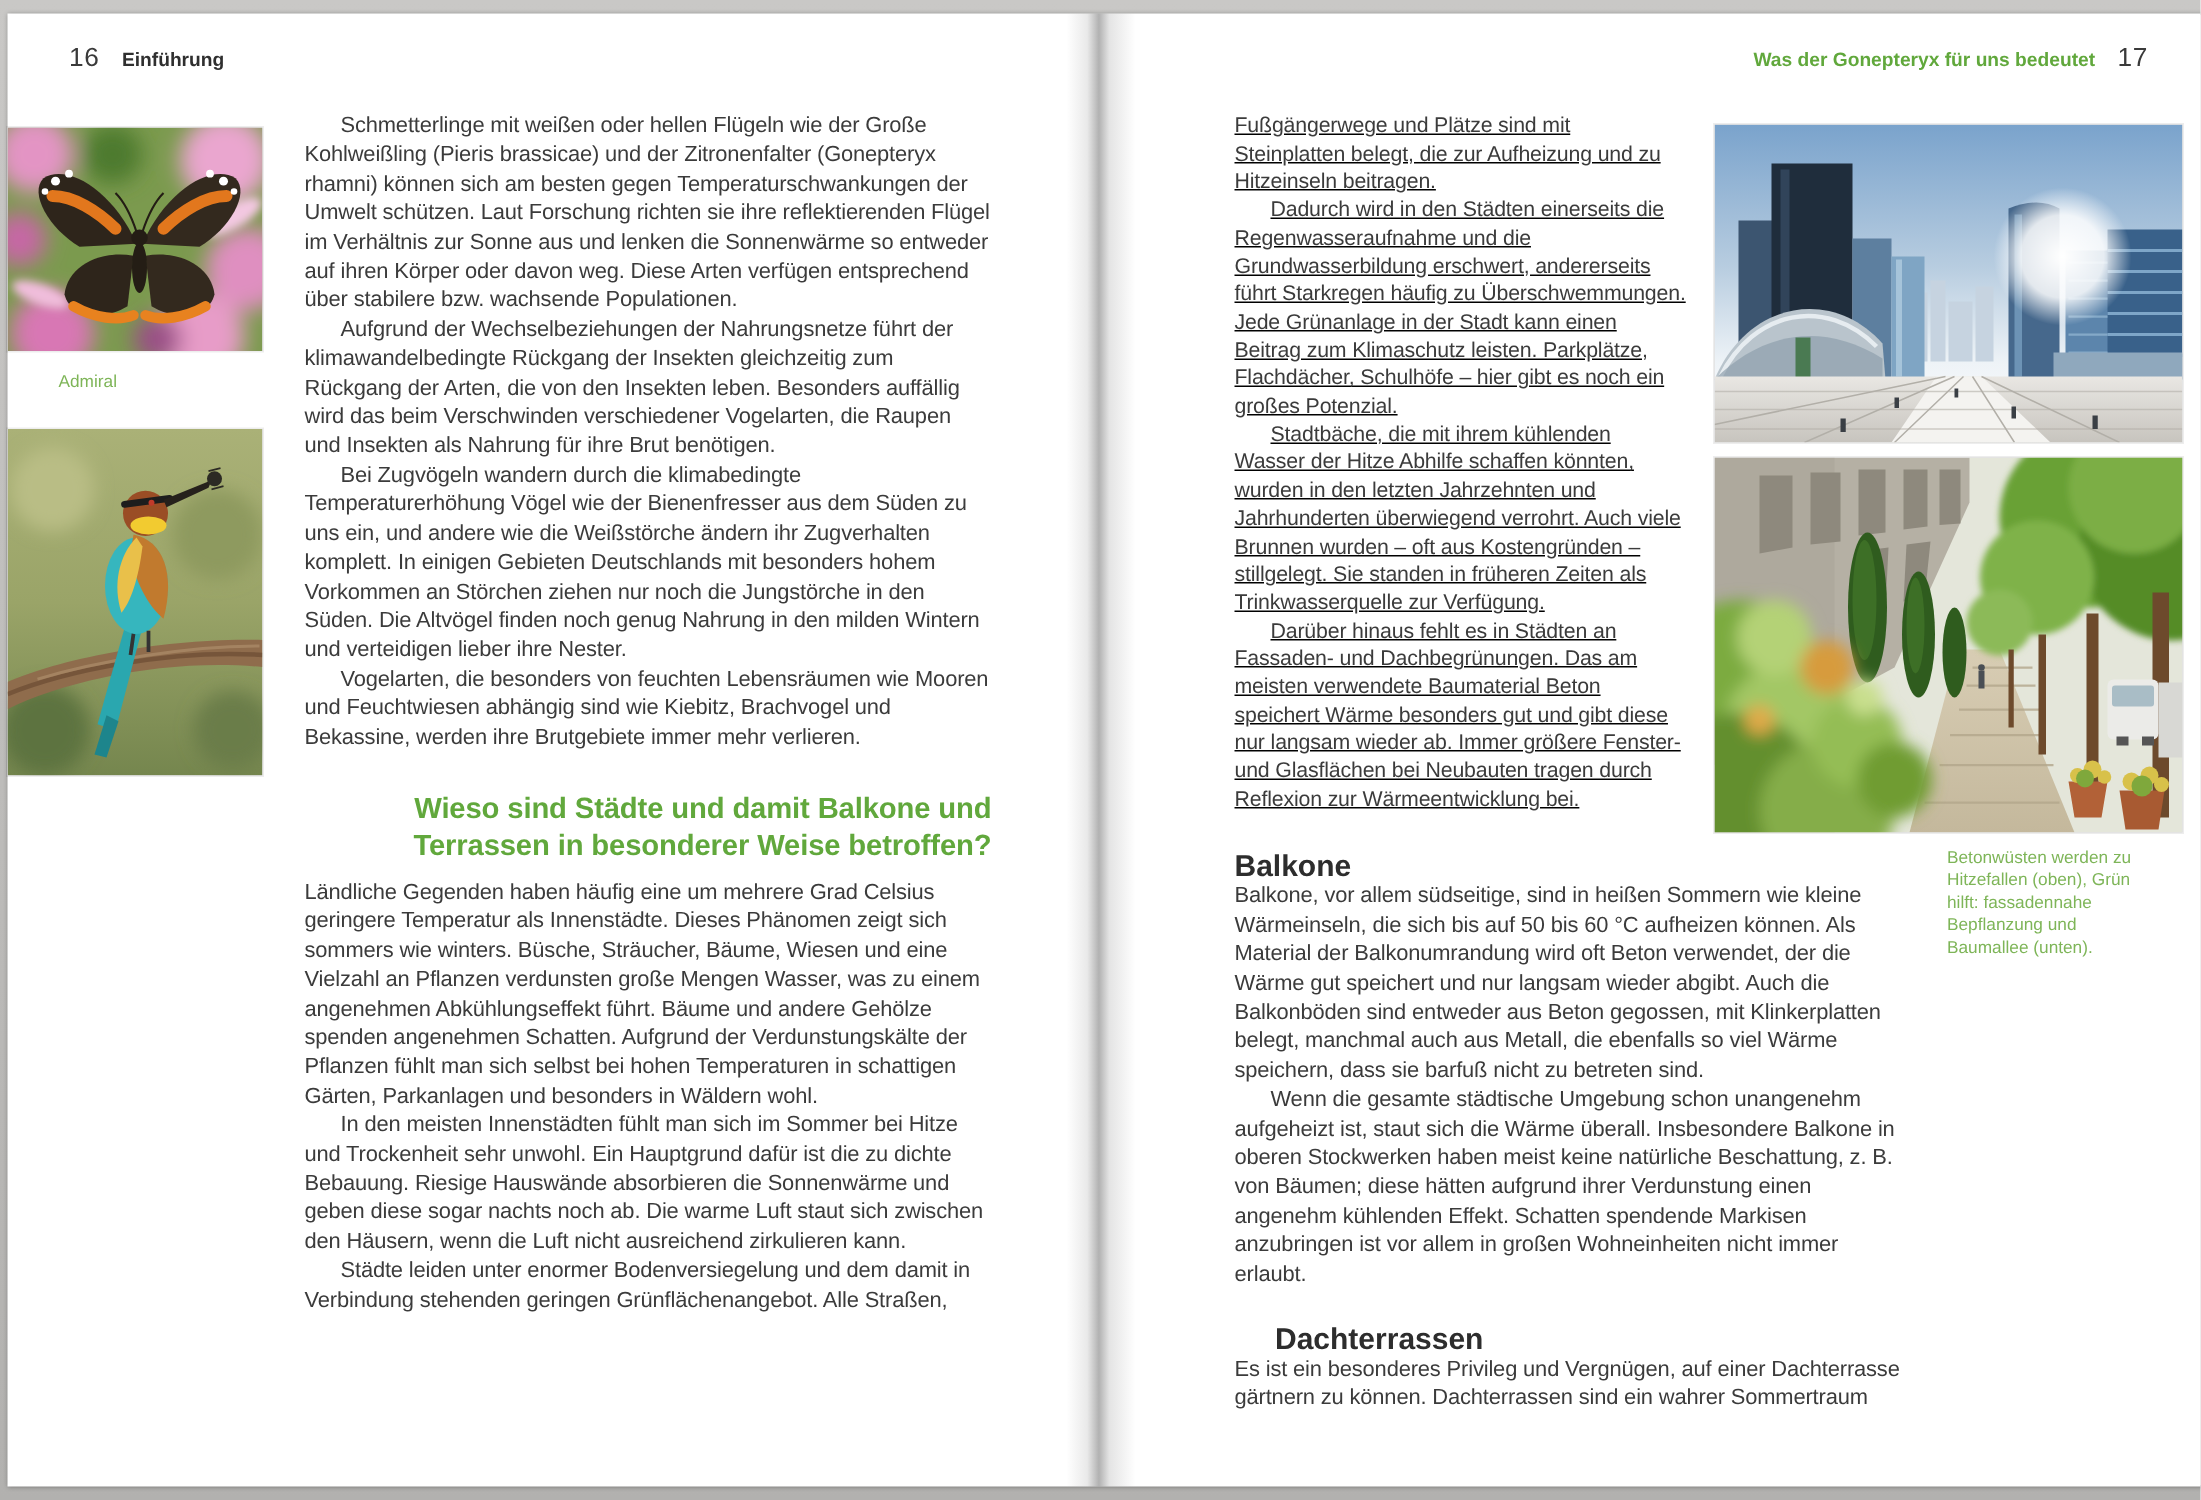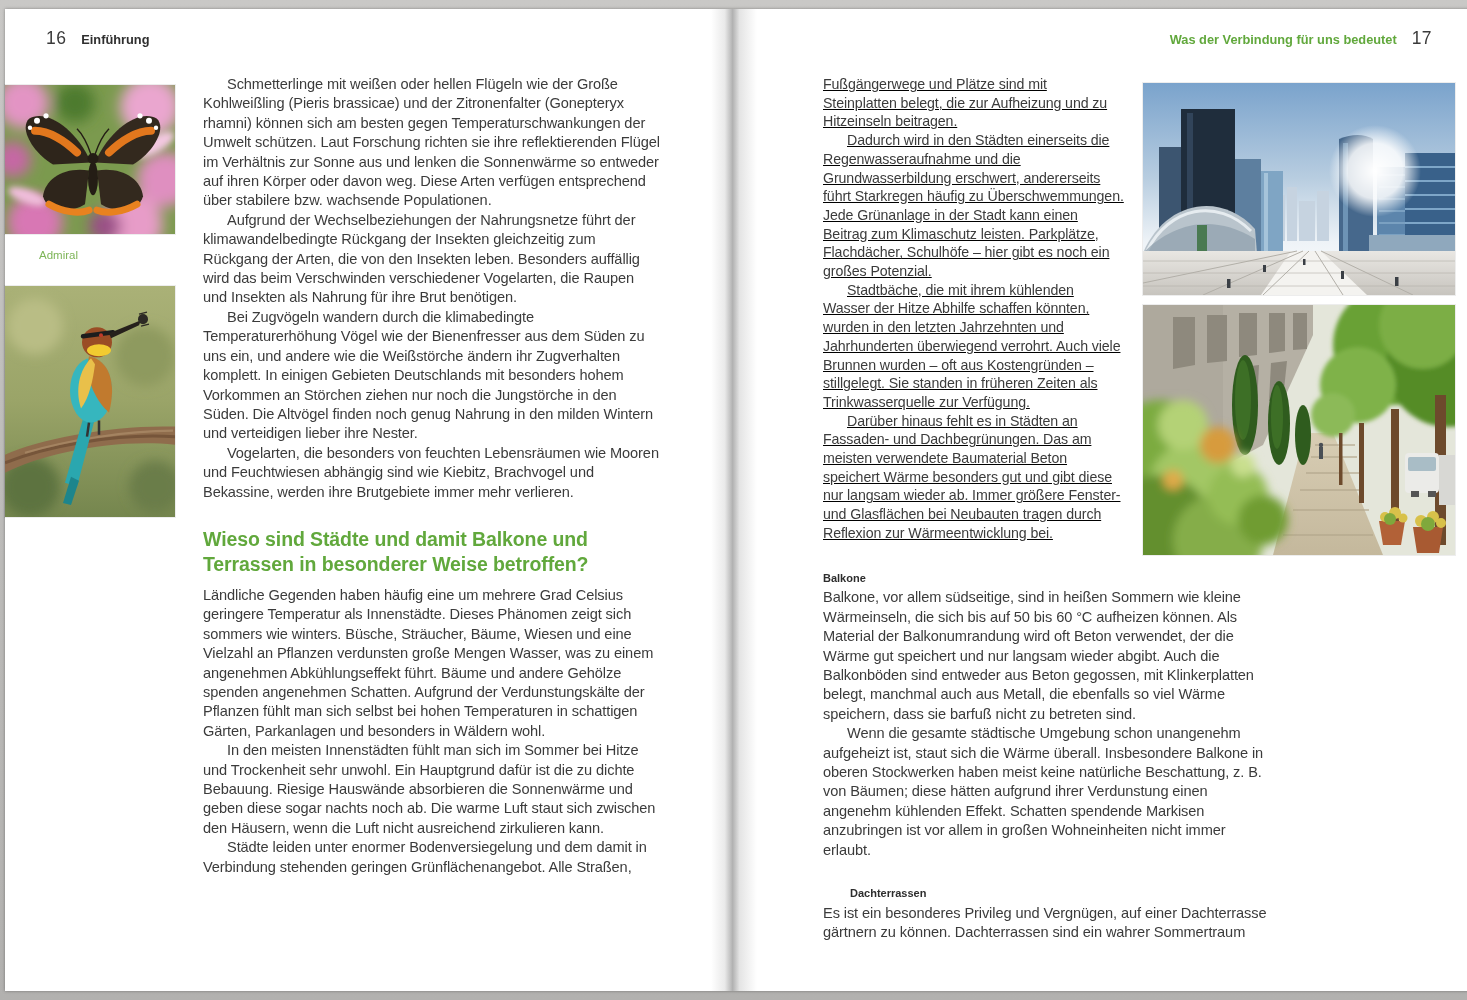--- a/index.html
+++ b/index.html
@@ -31,23 +31,23 @@
   .chapter{font-size:12.8px;font-weight:700;color:#2f2f2f;margin-left:15px;}
   .runhead{font-size:12.8px;font-weight:700;color:#61a83c;margin-right:15px;}
 
   
   .col{position:absolute;}
   .para{font-size:14.6px;line-height:19.4px;color:#3b3b3b;margin:0;letter-spacing:-.1px;}
   .indent{text-indent:24px;}
   .col-narrow .para{font-size:14.2px;line-height:18.7px;}
   h2.green-heading{
     font-size:19.5px;line-height:25px;color:#61a83c;font-weight:700;
-    margin:25px 0 9px 0;letter-spacing:-.1px;
-  }
-  h3.subheading{font-size:11px;line-height:19.4px;color:#2d2d2d;font-weight:700;margin:19px 0 0 0;}
+    margin:25px 0 9px 0;letter-spacing:-.1px;text-align:right;
+  }
+  h3.subheading{font-size:20px;line-height:19.4px;color:#2d2d2d;font-weight:700;margin:19px 0 0 0;}
   h3.subheading.gap{margin-top:24px;margin-left:27px;}
 
   
   .fig{position:absolute;box-shadow:0 0 0 1px rgba(0,0,0,.07);overflow:hidden;background:#dadada;}
   .fig svg{display:block;width:100%;height:100%;}
   .fig-caption{
     position:absolute;font-size:11.5px;line-height:15px;color:#7eb558;letter-spacing:0;
   }
   .rp-figs .fig{position:static;margin-bottom:10px;}
   .rp-figs{position:absolute;left:403px;top:74px;width:312px;}
@@ -162,21 +162,21 @@
       <h2 class="green-heading">Wieso sind Städte und damit Balkone und Terrassen in besonderer Weise betroffen?</h2>
       <p class="para">Ländliche Gegenden haben häufig eine um mehrere Grad Celsius geringere Temperatur als Innenstädte. Dieses Phänomen zeigt sich sommers wie winters. Büsche, Sträucher, Bäume, Wiesen und eine Vielzahl an Pflanzen verdunsten große Mengen Wasser, was zu einem angenehmen Abkühlungseffekt führt. Bäume und andere Gehölze spenden angenehmen Schatten. Aufgrund der Verdunstungskälte der Pflanzen fühlt man sich selbst bei hohen Temperaturen in schattigen Gärten, Parkanlagen und besonders in Wäldern wohl.</p>
       <p class="para indent">In den meisten Innenstädten fühlt man sich im Sommer bei Hitze und Trockenheit sehr unwohl. Ein Hauptgrund dafür ist die zu dichte Bebauung. Riesige Hauswände absorbieren die Sonnenwärme und geben diese sogar nachts noch ab. Die warme Luft staut sich zwischen den Häusern, wenn die Luft nicht ausreichend zirkulieren kann.</p>
       <p class="para indent">Städte leiden unter enormer Bodenversiegelung und dem damit in Verbindung stehenden geringen Grünflächenangebot. Alle Straßen,</p>
     </div>
   </div>
 
   <div class="page page-right">
 
     <div class="pg-header right">
-      <span class="runhead">Was der Verbindung für uns bedeutet</span>
+      <span class="runhead">Was der Gonepteryx für uns bedeutet</span>
       <span class="pagenum">17</span>
     </div>
 
     <div class="col col-narrow" style="left:83px;top:66px;width:301px;text-decoration:underline;">
       <p class="para">Fußgängerwege und Plätze sind mit Steinplatten belegt, die zur Aufheizung und zu Hitzeinseln beitragen.</p>
       <p class="para indent">Dadurch wird in den Städten einerseits die Regenwasseraufnahme und die Grundwasserbildung erschwert, andererseits führt Starkregen häufig zu Überschwemmungen. Jede Grünanlage in der Stadt kann einen Beitrag zum Klimaschutz leisten. Parkplätze, Flachdächer, Schulhöfe – hier gibt es noch ein großes Potenzial.</p>
       <p class="para indent">Stadtbäche, die mit ihrem kühlenden Wasser der Hitze Abhilfe schaffen könnten, wurden in den letzten Jahrzehnten und Jahrhunderten überwiegend verrohrt. Auch viele Brunnen wurden – oft aus Kostengründen – stillgelegt. Sie standen in früheren Zeiten als Trinkwasserquelle zur Verfügung.</p>
       <p class="para indent">Darüber hinaus fehlt es in Städten an Fassaden- und Dachbegrünungen. Das am meisten verwendete Baumaterial Beton speichert Wärme besonders gut und gibt diese nur langsam wieder ab. Immer größere Fenster- und Glasflächen bei Neubauten tragen durch Reflexion zur Wärmeentwicklung bei.</p>
     </div>
 
@@ -330,20 +330,21 @@
             <circle cx="40" cy="120" r="25" fill="#b4d276"></circle>
             <circle cx="75" cy="140" r="18" fill="#d79b3c"></circle>
             <circle cx="30" cy="175" r="10" fill="#e0aa4a"></circle>
             <circle cx="100" cy="160" r="12" fill="#c9df8e"></circle>
             <circle cx="120" cy="215" r="25" fill="#6f9c33"></circle>
           </g>
         </svg>
       </div>
     </div>
 
+    <div class="fig-caption" style="left:558px;top:556px;width:142px;">Betonwüsten werden zu Hitzefallen (oben), Grün hilft: fassadennahe Bepflanzung und Baumallee (unten).</div>
 
     <div class="col" style="left:83px;top:560px;width:444px;">
       <h3 class="subheading" style="margin-top:0;">Balkone</h3>
       <p class="para">Balkone, vor allem südseitige, sind in heißen Sommern wie kleine Wärmeinseln, die sich bis auf 50 bis 60 °C aufheizen können. Als Material der Balkonumrandung wird oft Beton verwendet, der die Wärme gut speichert und nur langsam wieder abgibt. Auch die Balkonböden sind entweder aus Beton gegossen, mit Klinkerplatten belegt, manchmal auch aus Metall, die ebenfalls so viel Wärme speichern, dass sie barfuß nicht zu betreten sind.</p>
       <p class="para indent">Wenn die gesamte städtische Umgebung schon unangenehm aufgeheizt ist, staut sich die Wärme überall. Insbesondere Balkone in oberen Stockwerken haben meist keine natürliche Beschattung, z. B. von Bäumen; diese hätten aufgrund ihrer Verdunstung einen angenehm kühlenden Effekt. Schatten spendende Markisen anzubringen ist vor allem in großen Wohneinheiten nicht immer erlaubt.</p>
       <h3 class="subheading gap">Dachterrassen</h3>
       <p class="para">Es ist ein besonderes Privileg und Vergnügen, auf einer Dachterrasse gärtnern zu können. Dachterrassen sind ein wahrer Sommertraum</p>
     </div>
   </div>
 

